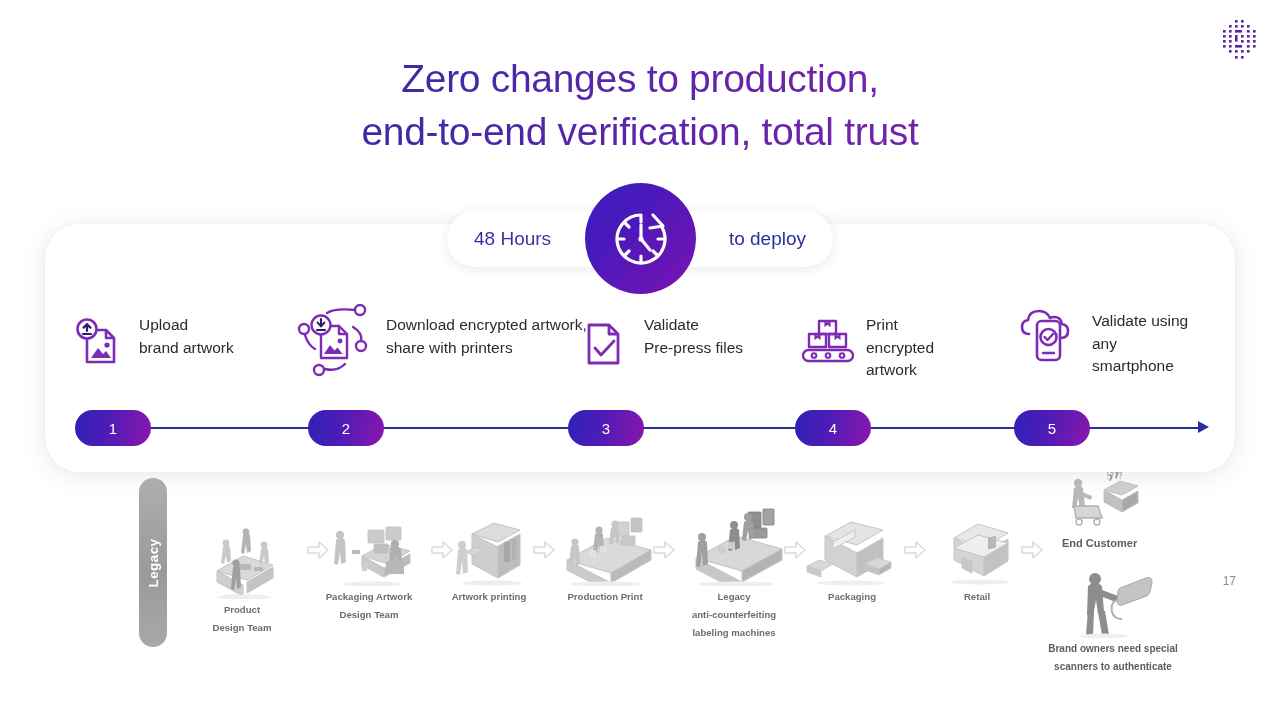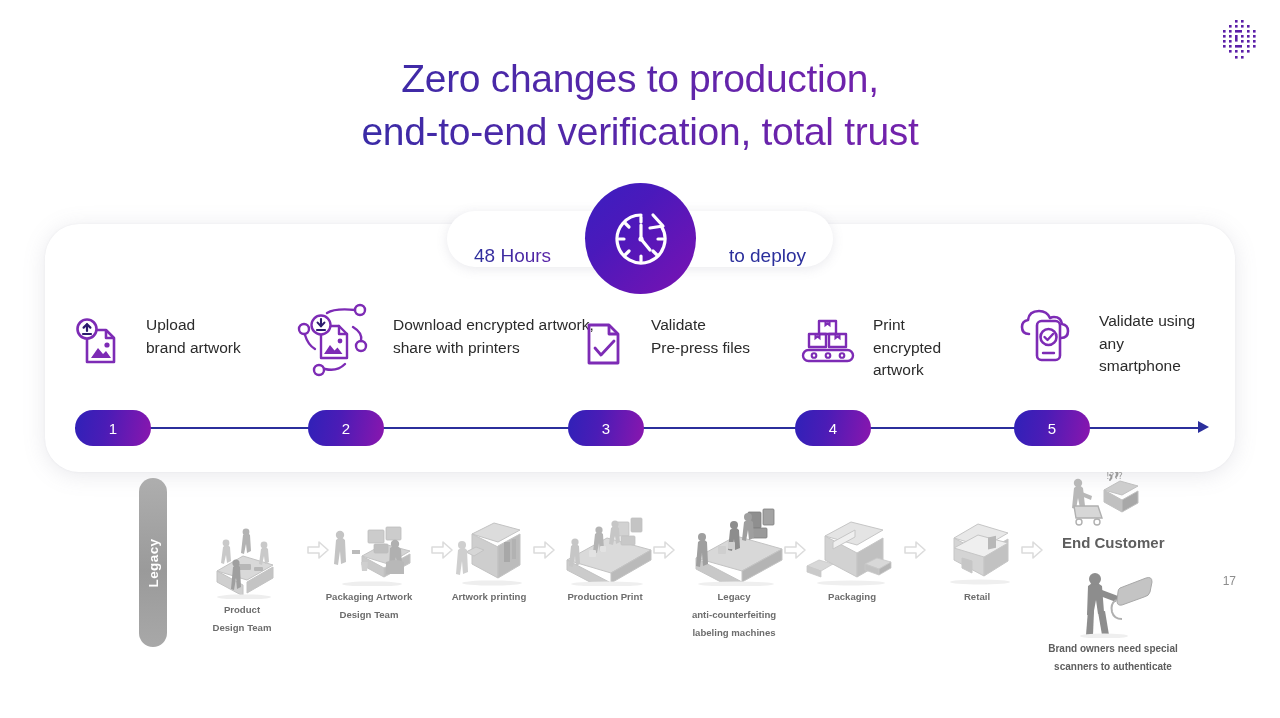--- a/index.html
+++ b/index.html
@@ -35,40 +35,40 @@
     background: #ffffff; border-radius: 34px;
     box-shadow: 0 3px 22px rgba(120,120,140,0.17), 0 0 2px rgba(120,120,140,0.10);
   }
 
   
   .hours-pill {
     position: absolute; left: 447px; top: 211px;
     width: 386px; height: 56px;
     background: #ffffff; border-radius: 28px;
     box-shadow: 0 2px 12px rgba(120,120,140,0.16);
-    display: flex; align-items: flex-end; justify-content: space-between;
+    display: flex; align-items: center; justify-content: space-between;
     padding: 0 27px;
   }
   .hours-label {
     font-size: 19px;
     background: linear-gradient(90deg, #2b2f9c 0%, #5a24a8 100%);
     -webkit-background-clip: text; background-clip: text;
     -webkit-text-fill-color: transparent; color: transparent;
   }
   .deploy-label { font-size: 19px; color: #2b2f9c; }
   .clock-badge {
     position: absolute; left: 585px; top: 183px;
     width: 111px; height: 111px; border-radius: 50%;
     background: linear-gradient(135deg, #3a1fc0 0%, #4a19bb 35%, #7a12b2 100%);
     display: flex; align-items: center; justify-content: center;
   }
 
   
   .steps { position: absolute; left: 45px; top: 298px; width: 1190px; height: 95px; }
-  .step { position: absolute; display: flex; align-items: flex-start; gap: 20px; }
+  .step { position: absolute; display: flex; align-items: flex-start; gap: 13px; }
   .step-icon { flex: 0 0 auto; width: 56px; height: 56px; }
   .step-text {
     font-size: 15.5px; line-height: 22.5px; color: #2b2b2b; padding-top: 2px;
     white-space: pre-line;
   }
 
   
   .timeline { position: absolute; left: 45px; top: 403px; width: 1190px; height: 52px; }
   .axis {
     position: absolute; left: 30px; top: 24px; width: 1130px; height: 2px;
@@ -527,21 +527,21 @@
           <path d="M52 18 l16 -9 l18 5 l-16 9 z"></path>
           <path d="M52 18 v12 l18 10 v-12 z" fill="#c0c0c0"></path>
           <path d="M70 40 l16 -9 v-12 l-16 9 z" fill="#a8a8a8"></path>
         </g>
         <g fill="none" stroke="#9a9a9a" stroke-width="2" stroke-linecap="round">
           <path d="M58 8 q3 -4 0 -5"></path>
             <path d="M64 5 q3 -4 0 -5"></path>
         </g>
         <text x="54" y="7" font-family="DejaVu Sans, sans-serif" font-size="9" fill="#9a9a9a">!?!?</text>
       </svg>
-      <span class="cap" style="display:block; text-align:left; margin-left:34px; font-size:15px; color:#5e5e5e;">End Customer</span>
+      <span class="cap" style="display:block; text-align:left; margin-left:34px; font-size:11px; color:#5e5e5e;">End Customer</span>
     </div>
 
     <div class="lnode" style="left:818px; top:88px; width:230px;">
       <svg class="art" width="110" height="72" viewBox="0 0 110 72">
         <g fill="#8d8d8d">
           <path d="M30 20 q7 -7 14 0 l2 26 l-6 2 l-2 -14 l-3 16 l-6 -1 z"></path>
           <circle cx="37" cy="13" r="6"></circle>
           <path d="M44 24 l16 6 l-2 6 l-16 -6 z"></path>
           <path d="M30 44 l6 1 l-1 24 h-7 z"></path>
           <path d="M40 46 l7 -1 l4 24 h-7 z"></path>

